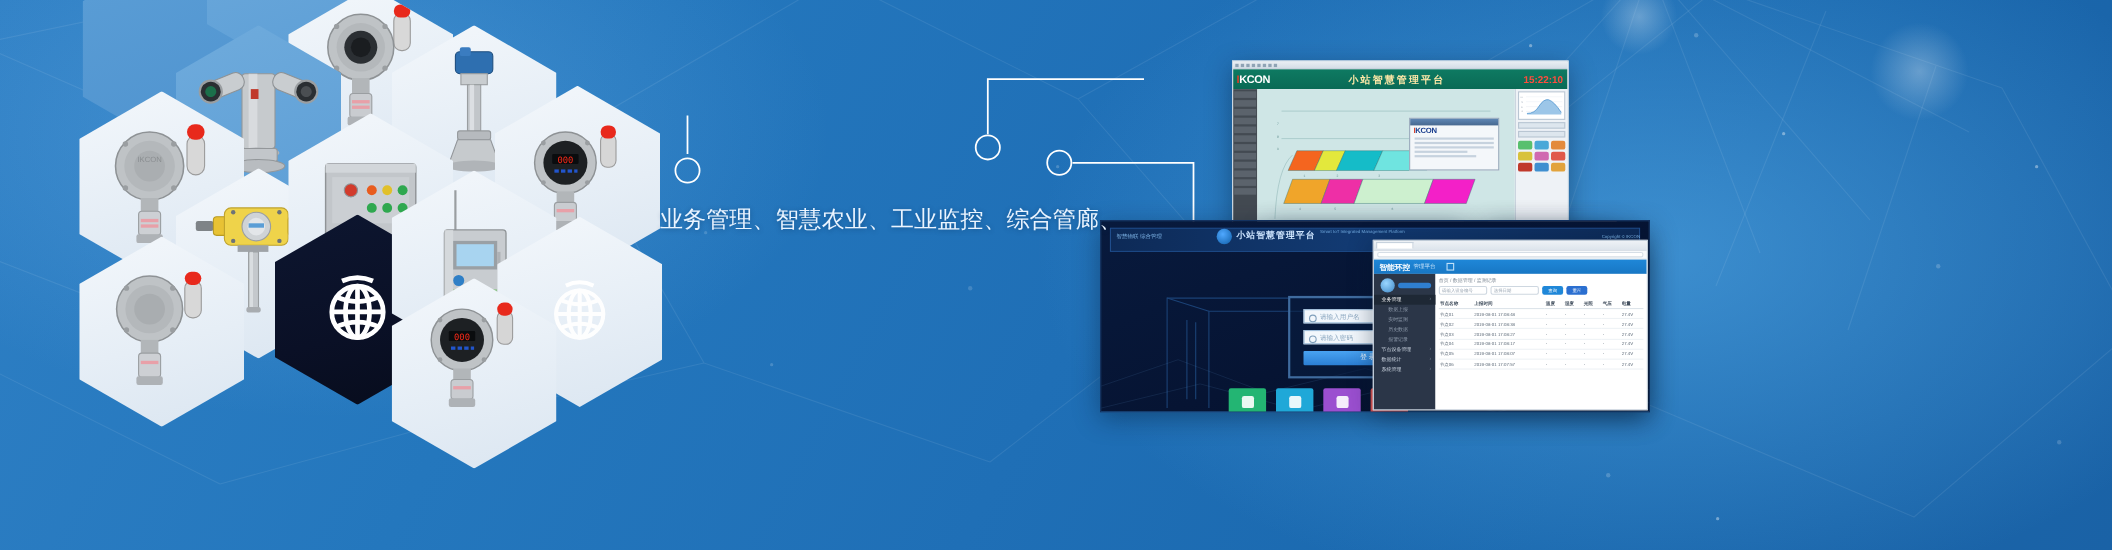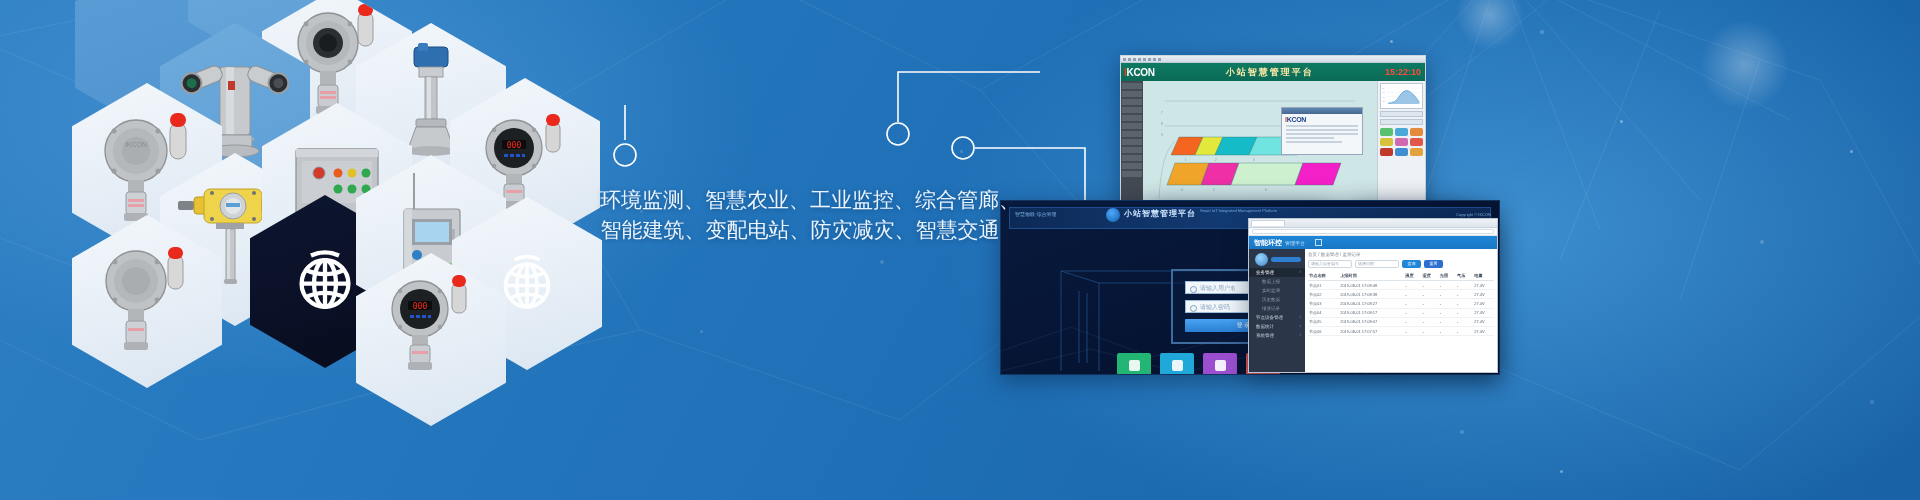--- a/index.html
+++ b/index.html
@@ -843,18 +843,17 @@
               </tr>
             </tbody>
           </table>
         </div>
       </div>
     </div>
   </div>
 
   <div class="center">
     <div class="sub">
-      <div>环境监测、智慧农业、工业监控、综合管廊、</div>
-      <div>智能建筑、变配电站、防灾减灾、智慧交通</div>
+      <div>业务管理、智慧农业、工业监控、综合管廊、</div>
     </div>
   </div>
 
 </div>
 
 </body></html>

